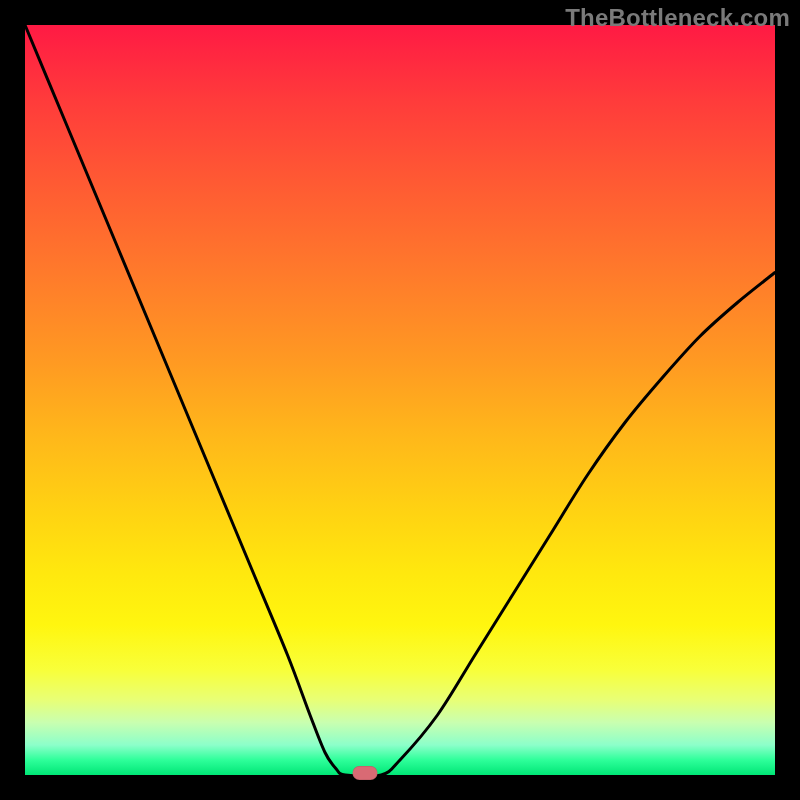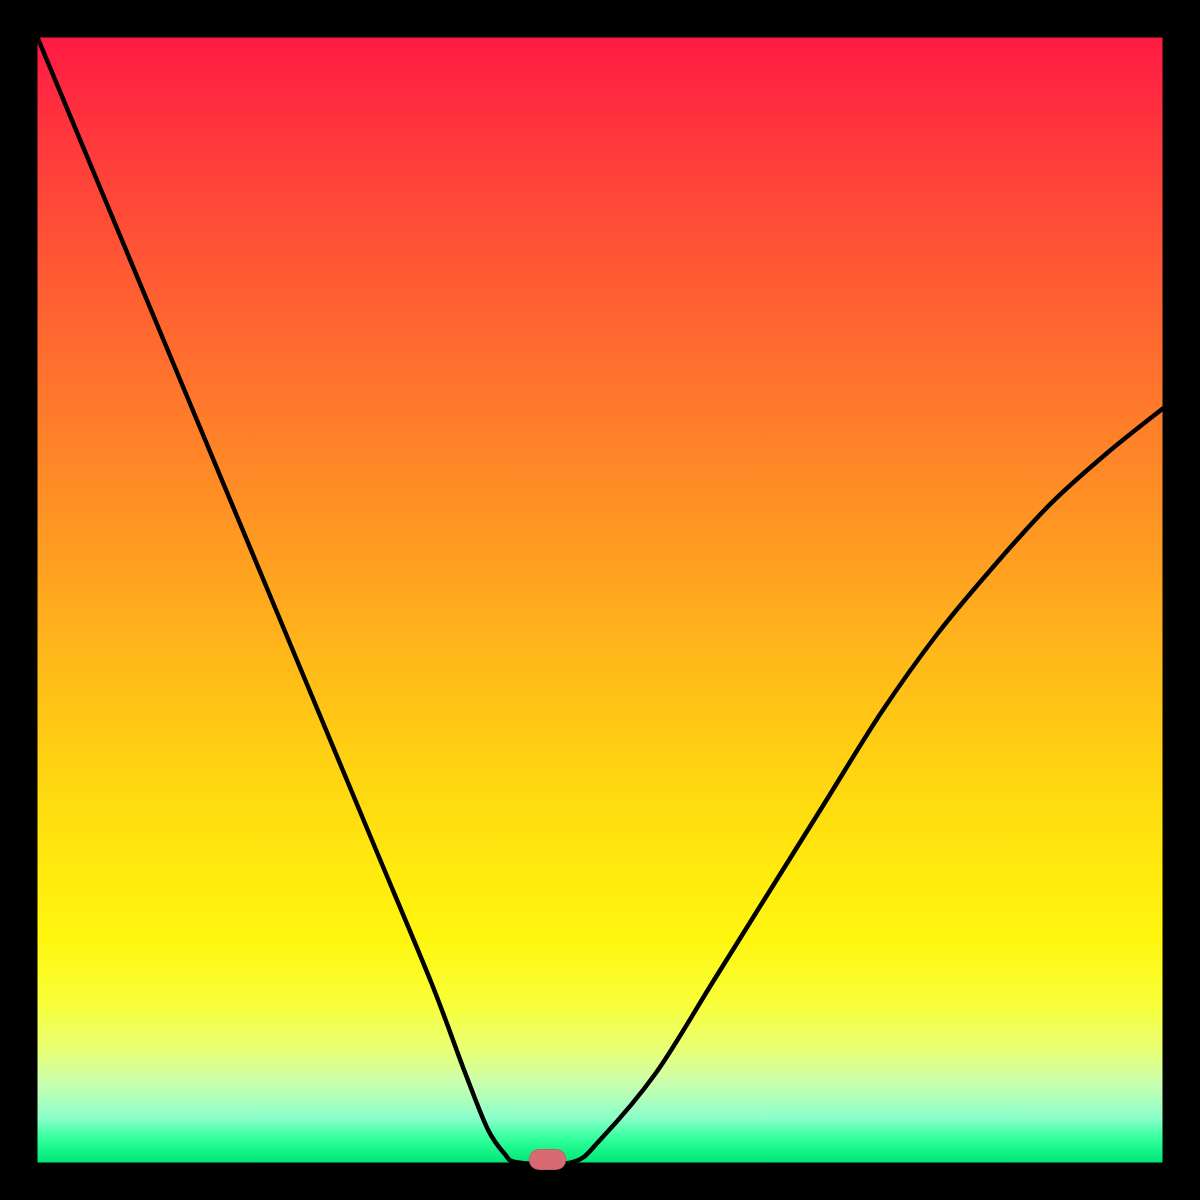--- a/index.html
+++ b/index.html
@@ -69,14 +69,15 @@
   <div class="plot-area">
 
     <svg class="curve-svg" viewBox="0 0 750 750" preserveAspectRatio="none">
       <path id="curve-path" d="M 0.00 0.00 C 6.00 14.40, 25.50 61.20, 37.50 90.00 C 49.50 118.80, 63.00 151.20, 75.00 180.00 C 87.00 208.80, 100.50 241.20, 112.50 270.00 C 124.50 298.80, 138.00 331.20, 150.00 360.00 C 162.00 388.80, 175.50 421.20, 187.50 450.00 C 199.50 478.80, 213.00 511.20, 225.00 540.00 C 237.00 568.80, 252.90 606.00, 262.50 630.00 C 272.10 654.00, 279.00 674.40, 285.00 690.00 C 291.00 705.60, 295.80 718.86, 300.00 727.50 C 304.20 736.14, 308.01 740.40, 311.25 744.00 C 314.49 747.60, 313.05 749.04, 320.25 750.00 C 327.45 750.96, 347.49 752.40, 356.25 750.00 C 365.01 747.60, 366.00 744.60, 375.00 735.00 C 384.00 725.40, 400.50 706.80, 412.50 690.00 C 424.50 673.20, 438.00 649.20, 450.00 630.00 C 462.00 610.80, 475.50 589.20, 487.50 570.00 C 499.50 550.80, 513.00 529.20, 525.00 510.00 C 537.00 490.80, 550.50 468.00, 562.50 450.00 C 574.50 432.00, 588.00 413.10, 600.00 397.50 C 612.00 381.90, 625.50 366.30, 637.50 352.50 C 649.50 338.70, 663.00 323.25, 675.00 311.25 C 687.00 299.25, 700.50 287.70, 712.50 277.50 C 724.50 267.30, 744.00 252.30, 750.00 247.50" fill="none" stroke="#000" stroke-width="3" stroke-linejoin="round" stroke-linecap="round"></path>
     </svg>
 
     <div class="marker" id="min-marker" style="left: 339.75px; top: 748px; background: rgb(217, 106, 116);"></div>
 
   </div>
 
+  <div class="watermark">TheBottleneck.com</div>
 
 </div>
 
 </body></html>

